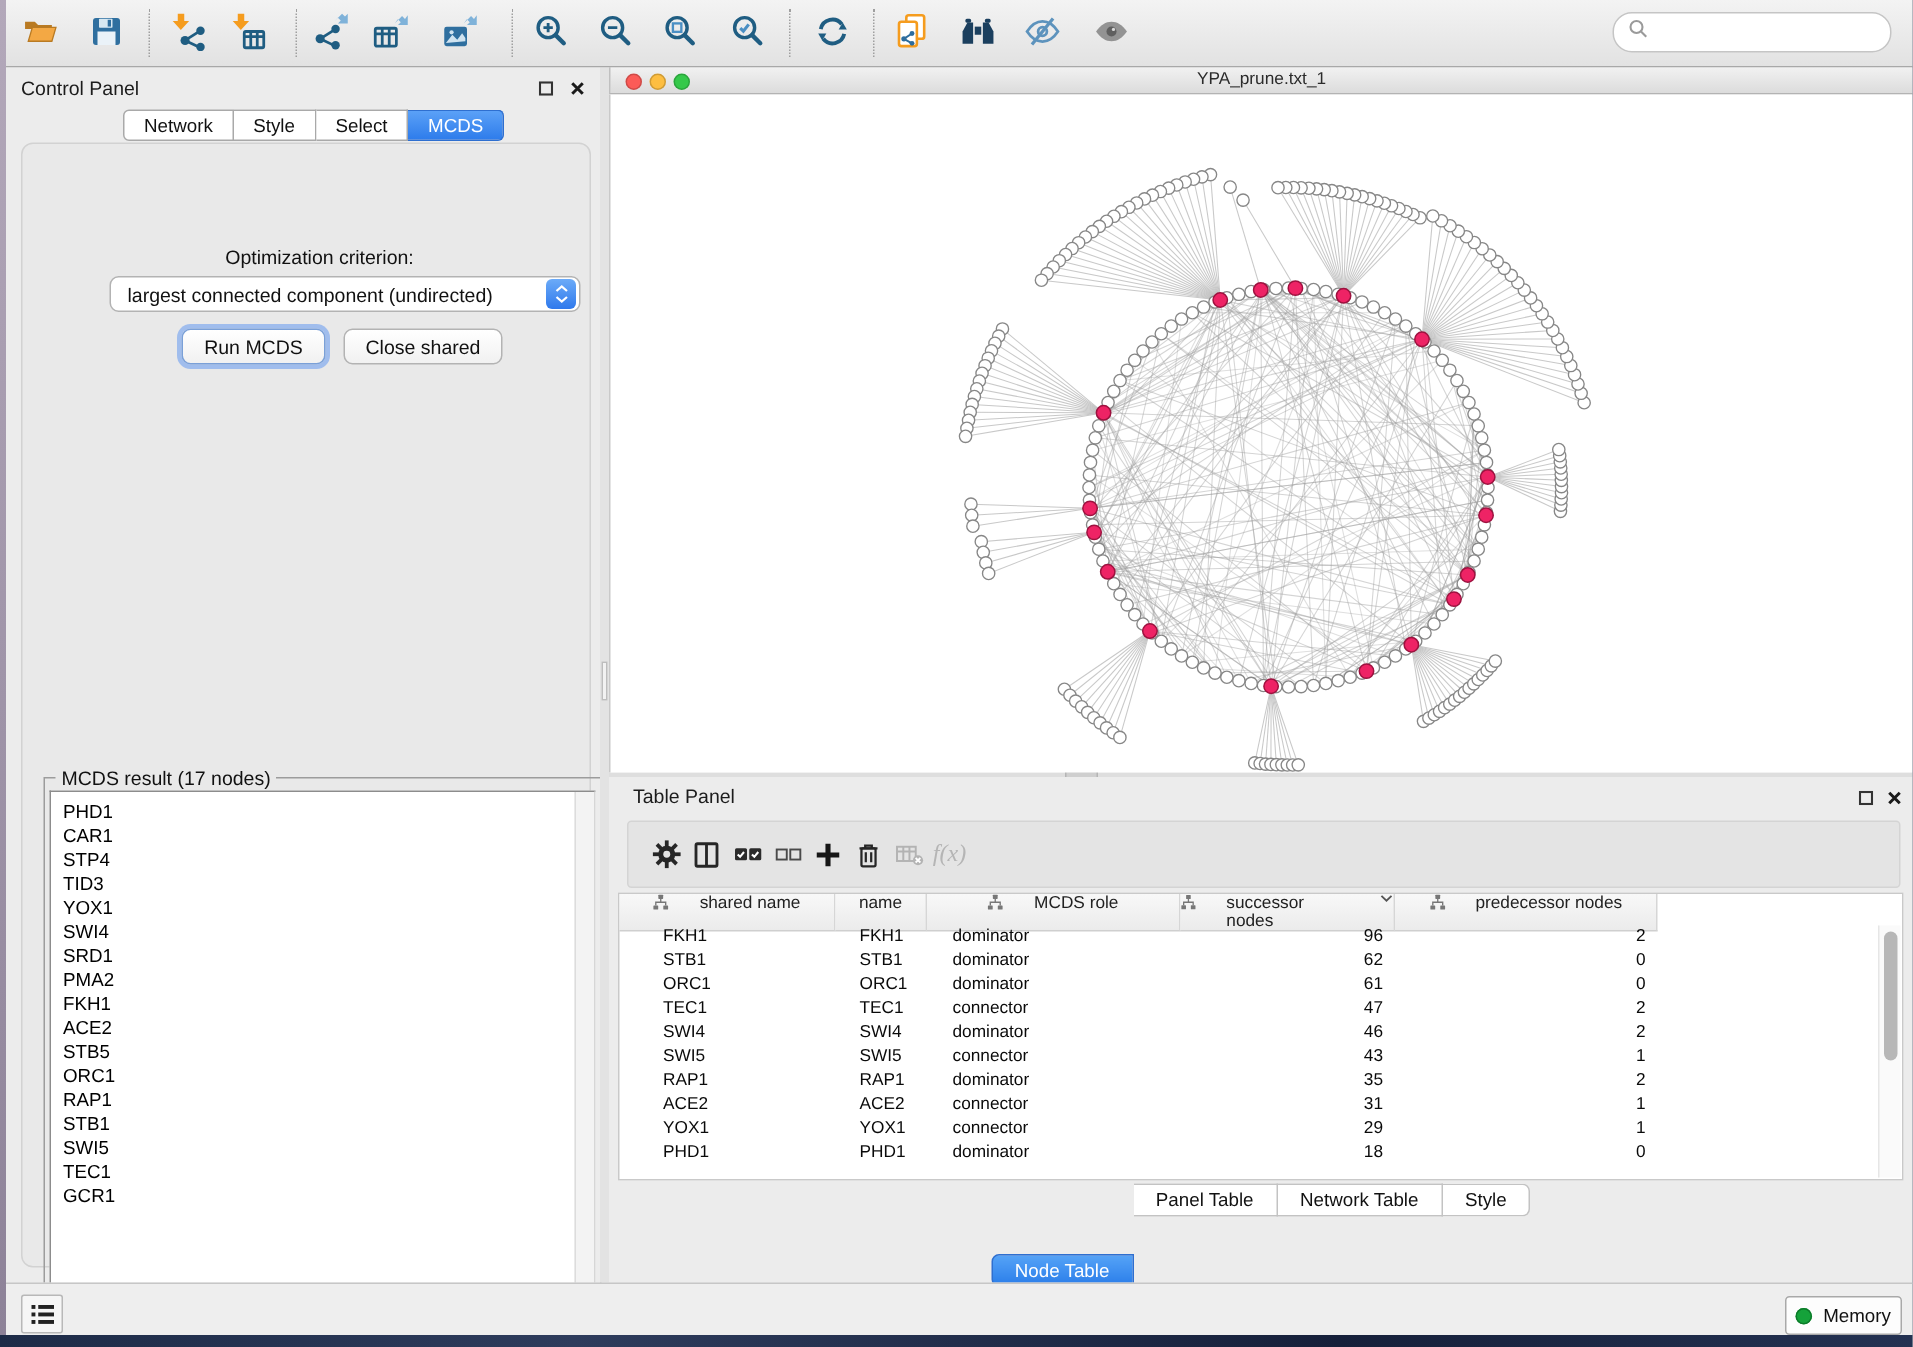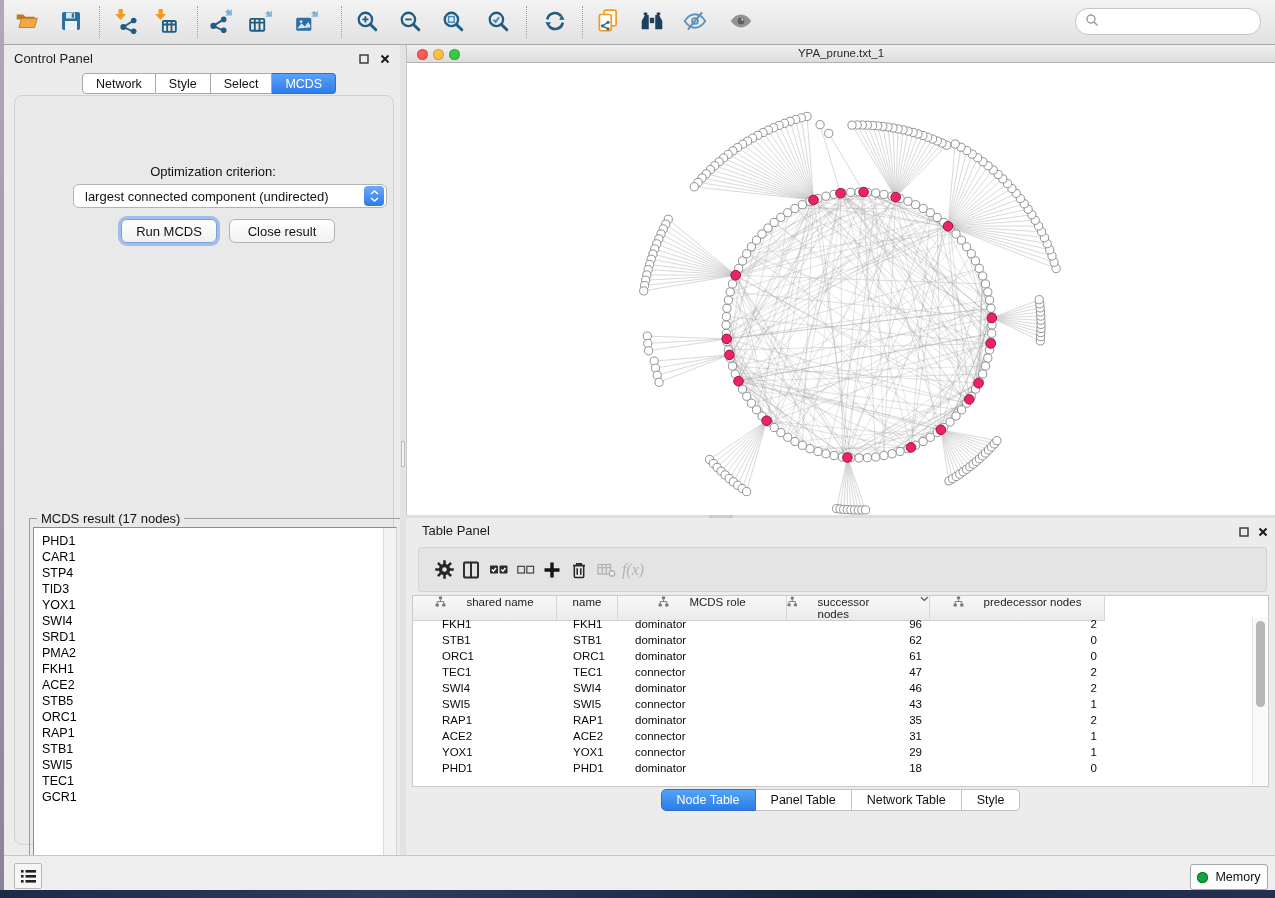--- a/index.html
+++ b/index.html
@@ -78,21 +78,21 @@
   .td { display:flex; align-items:center; }
   .td.c0 { padding-left:29px; } .td.c1 { padding-left:16px; } .td.c2 { padding-left:17px; }
   .td.num { justify-content:flex-end; padding-right:8px; }
   #tscroll { position:absolute; right:1px; top:21px; width:15px; bottom:1px; background:#fafafa; border-left:1px solid #e6e6e6; }
   #tthumb { position:absolute; left:3px; top:4px; width:9px; height:86px; background:#b7b7b7; border-radius:5px; }
 
   #tp-tabs { position:absolute; left:0; top:271px; width:869px; height:22px; display:flex; justify-content:center; }
   .tp-tab { height:22px; padding:0 15px; display:flex; align-items:center; background:#fff; border:1px solid #c3c3c3; border-left-width:0; font-size:12.5px; color:#111; }
   .tp-tab:first-child { border-left-width:1px; border-radius:5px 0 0 5px; }
   .tp-tab:last-child { border-radius:0 5px 5px 0; }
-  .tp-tab.active { background:linear-gradient(#55a3f7,#2a7de9); color:#fff; border-color:#2e6fd0; }
+  .tp-tab.active { background:linear-gradient(#55a3f7,#2a7de9); color:#fff; border-color:#2e6fd0;margin-top:47px; }
 
   
   #statusbar { left:0; top:855px; width:1271px; height:35px; background:#eeeeee; border-top:1px solid #c6c6c6; }
   #list-btn { position:absolute; left:10px; top:7px; width:28px; height:26px; background:#f6f6f6; border:1px solid #b8b8b8; border-radius:2px; display:flex; align-items:center; justify-content:center; }
   #memory-btn { position:absolute; left:1186px; top:8px; width:78px; height:26px; background:#fdfdfd; border:1px solid #a9a9a9; border-radius:3px; display:flex; align-items:center; justify-content:center; gap:7px; font-size:12.5px; color:#111; }
   #memory-dot { width:11px; height:11px; border-radius:50%; background:#15a23a; box-shadow:inset 0 0 0 1px #0d7a2a; }
 </style>
 </head>
 <body>
 
@@ -270,21 +270,21 @@
         <span id="criterion-stepper">
           <svg width="9" height="5" viewBox="0 0 9 5">
               <path d="M1 4l3.5-3L8 4" stroke="#fff" stroke-width="1.5" fill="none"></path>
             </svg>
           <svg width="9" height="5" viewBox="0 0 9 5">
               <path d="M1 1l3.5 3L8 1" stroke="#fff" stroke-width="1.5" fill="none"></path>
             </svg>
         </span>
       </div>
       <div class="cp-btn" id="run-btn">Run MCDS</div>
-      <div class="cp-btn" id="close-btn">Close result</div>
+      <div class="cp-btn" id="close-btn">Close shared</div>
       <div id="result-box">
         <span id="result-title">MCDS result (17 nodes)</span>
         <div id="result-list-wrap">
           <div id="mcds-list">
               <div>PHD1</div>
               <div>CAR1</div>
               <div>STP4</div>
               <div>TID3</div>
               <div>YOX1</div>
               <div>SWI4</div>

